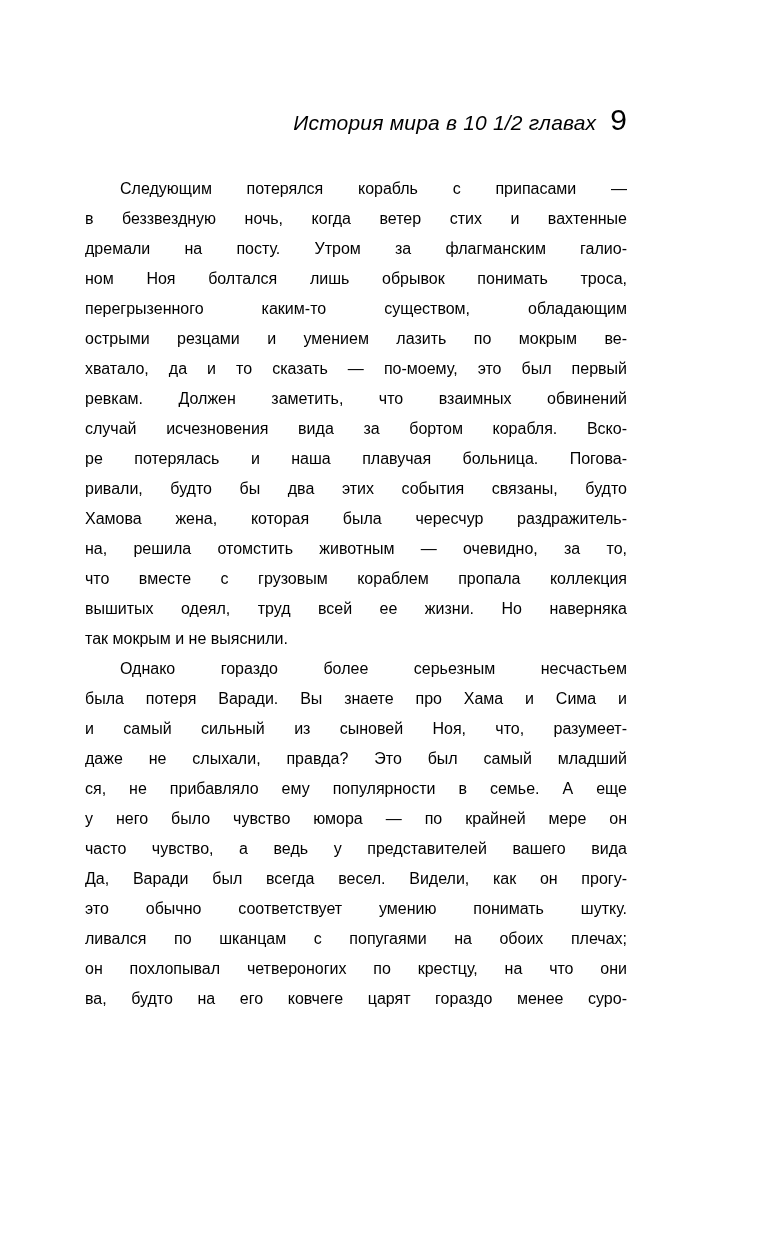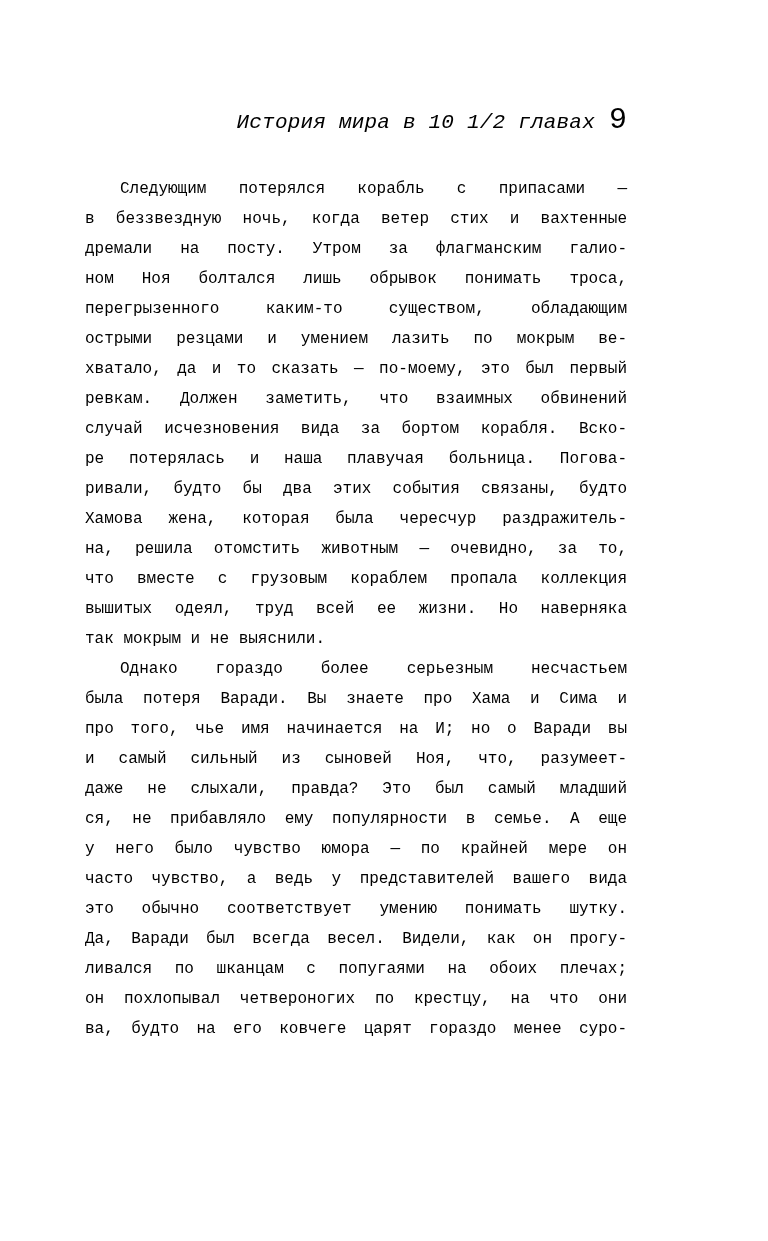--- a/index.html
+++ b/index.html
@@ -6,21 +6,21 @@
     margin: 0;
     padding: 0;
     background: #ffffff;
   }
   .page {
     position: relative;
     width: 768px;
     height: 1241px;
     background: #ffffff;
     color: #000000;
-    font-family: Liberation Mono, monospace;
+    font-family: Liberation Sans, sans-serif;
     overflow: hidden;
   }
   .running-head {
     position: absolute;
     left: 85px;
     width: 542px;
     top: 103px;
     text-align: right;
     white-space: nowrap;
     line-height: 34px;
@@ -81,26 +81,25 @@
         <div class="line">ривали, будто бы два этих события связаны, будто</div>
         <div class="line">Хамова жена, которая была чересчур раздражитель-</div>
         <div class="line">на, решила отомстить животным — очевидно, за то,</div>
         <div class="line">что вместе с грузовым кораблем пропала коллекция</div>
         <div class="line">вышитых одеял, труд всей ее жизни. Но наверняка</div>
         <div class="line last">так мокрым и не выяснили.</div>
       </div>
       <div class="paragraph">
         <div class="line first">Однако гораздо более серьезным несчастьем</div>
         <div class="line">была потеря Варади. Вы знаете про Хама и Сима и</div>
-        <div class="line">про того, чье имя начинается на И; но о Варади вы</div>
         <div class="line">и самый сильный из сыновей Ноя, что, разумеет-</div>
         <div class="line">даже не слыхали, правда? Это был самый младший</div>
         <div class="line">ся, не прибавляло ему популярности в семье. А еще</div>
         <div class="line">у него было чувство юмора — по крайней мере он</div>
         <div class="line">часто чувство, а ведь у представителей вашего вида</div>
+        <div class="line">Да, Варади был всегда весел. Видели, как он прогу-</div>
         <div class="line">это обычно соответствует умению понимать шутку.</div>
-        <div class="line">Да, Варади был всегда весел. Видели, как он прогу-</div>
         <div class="line">ливался по шканцам с попугаями на обоих плечах;</div>
         <div class="line">он похлопывал четвероногих по крестцу, на что они</div>
         <div class="line">ва, будто на его ковчеге царят гораздо менее суро-</div>
       </div>
     </div>
 </div>
 
 </body></html>

